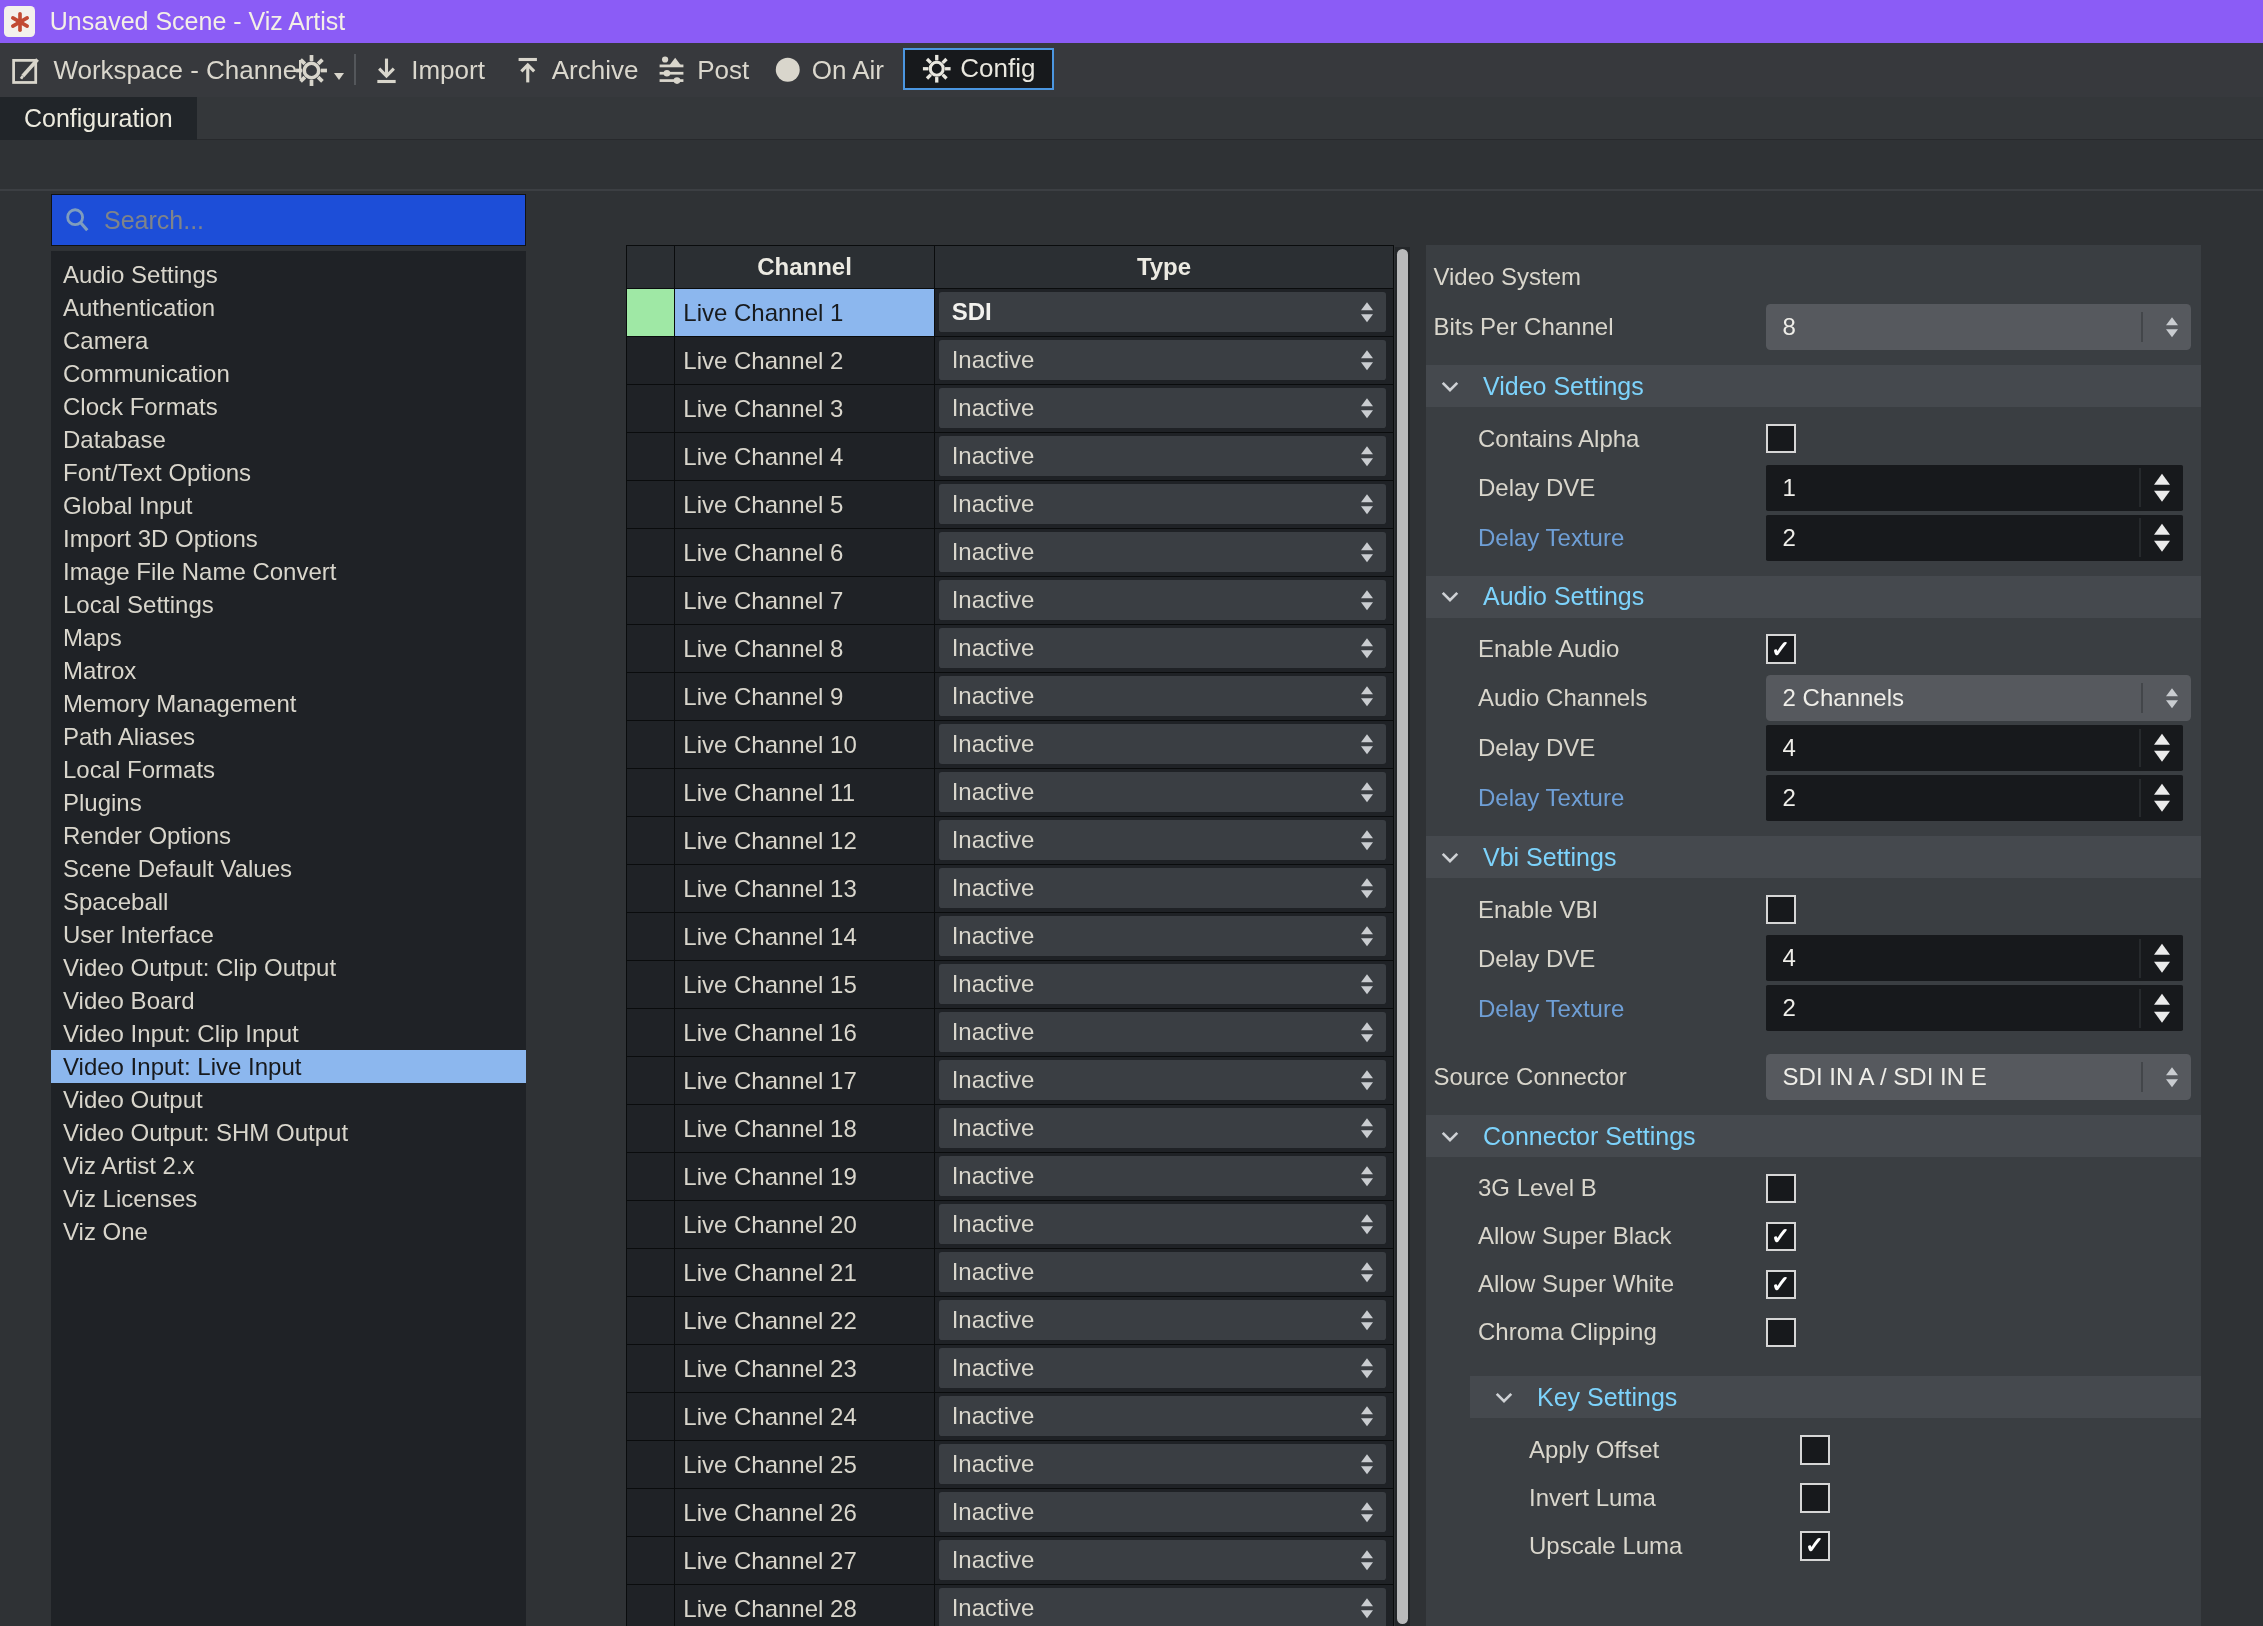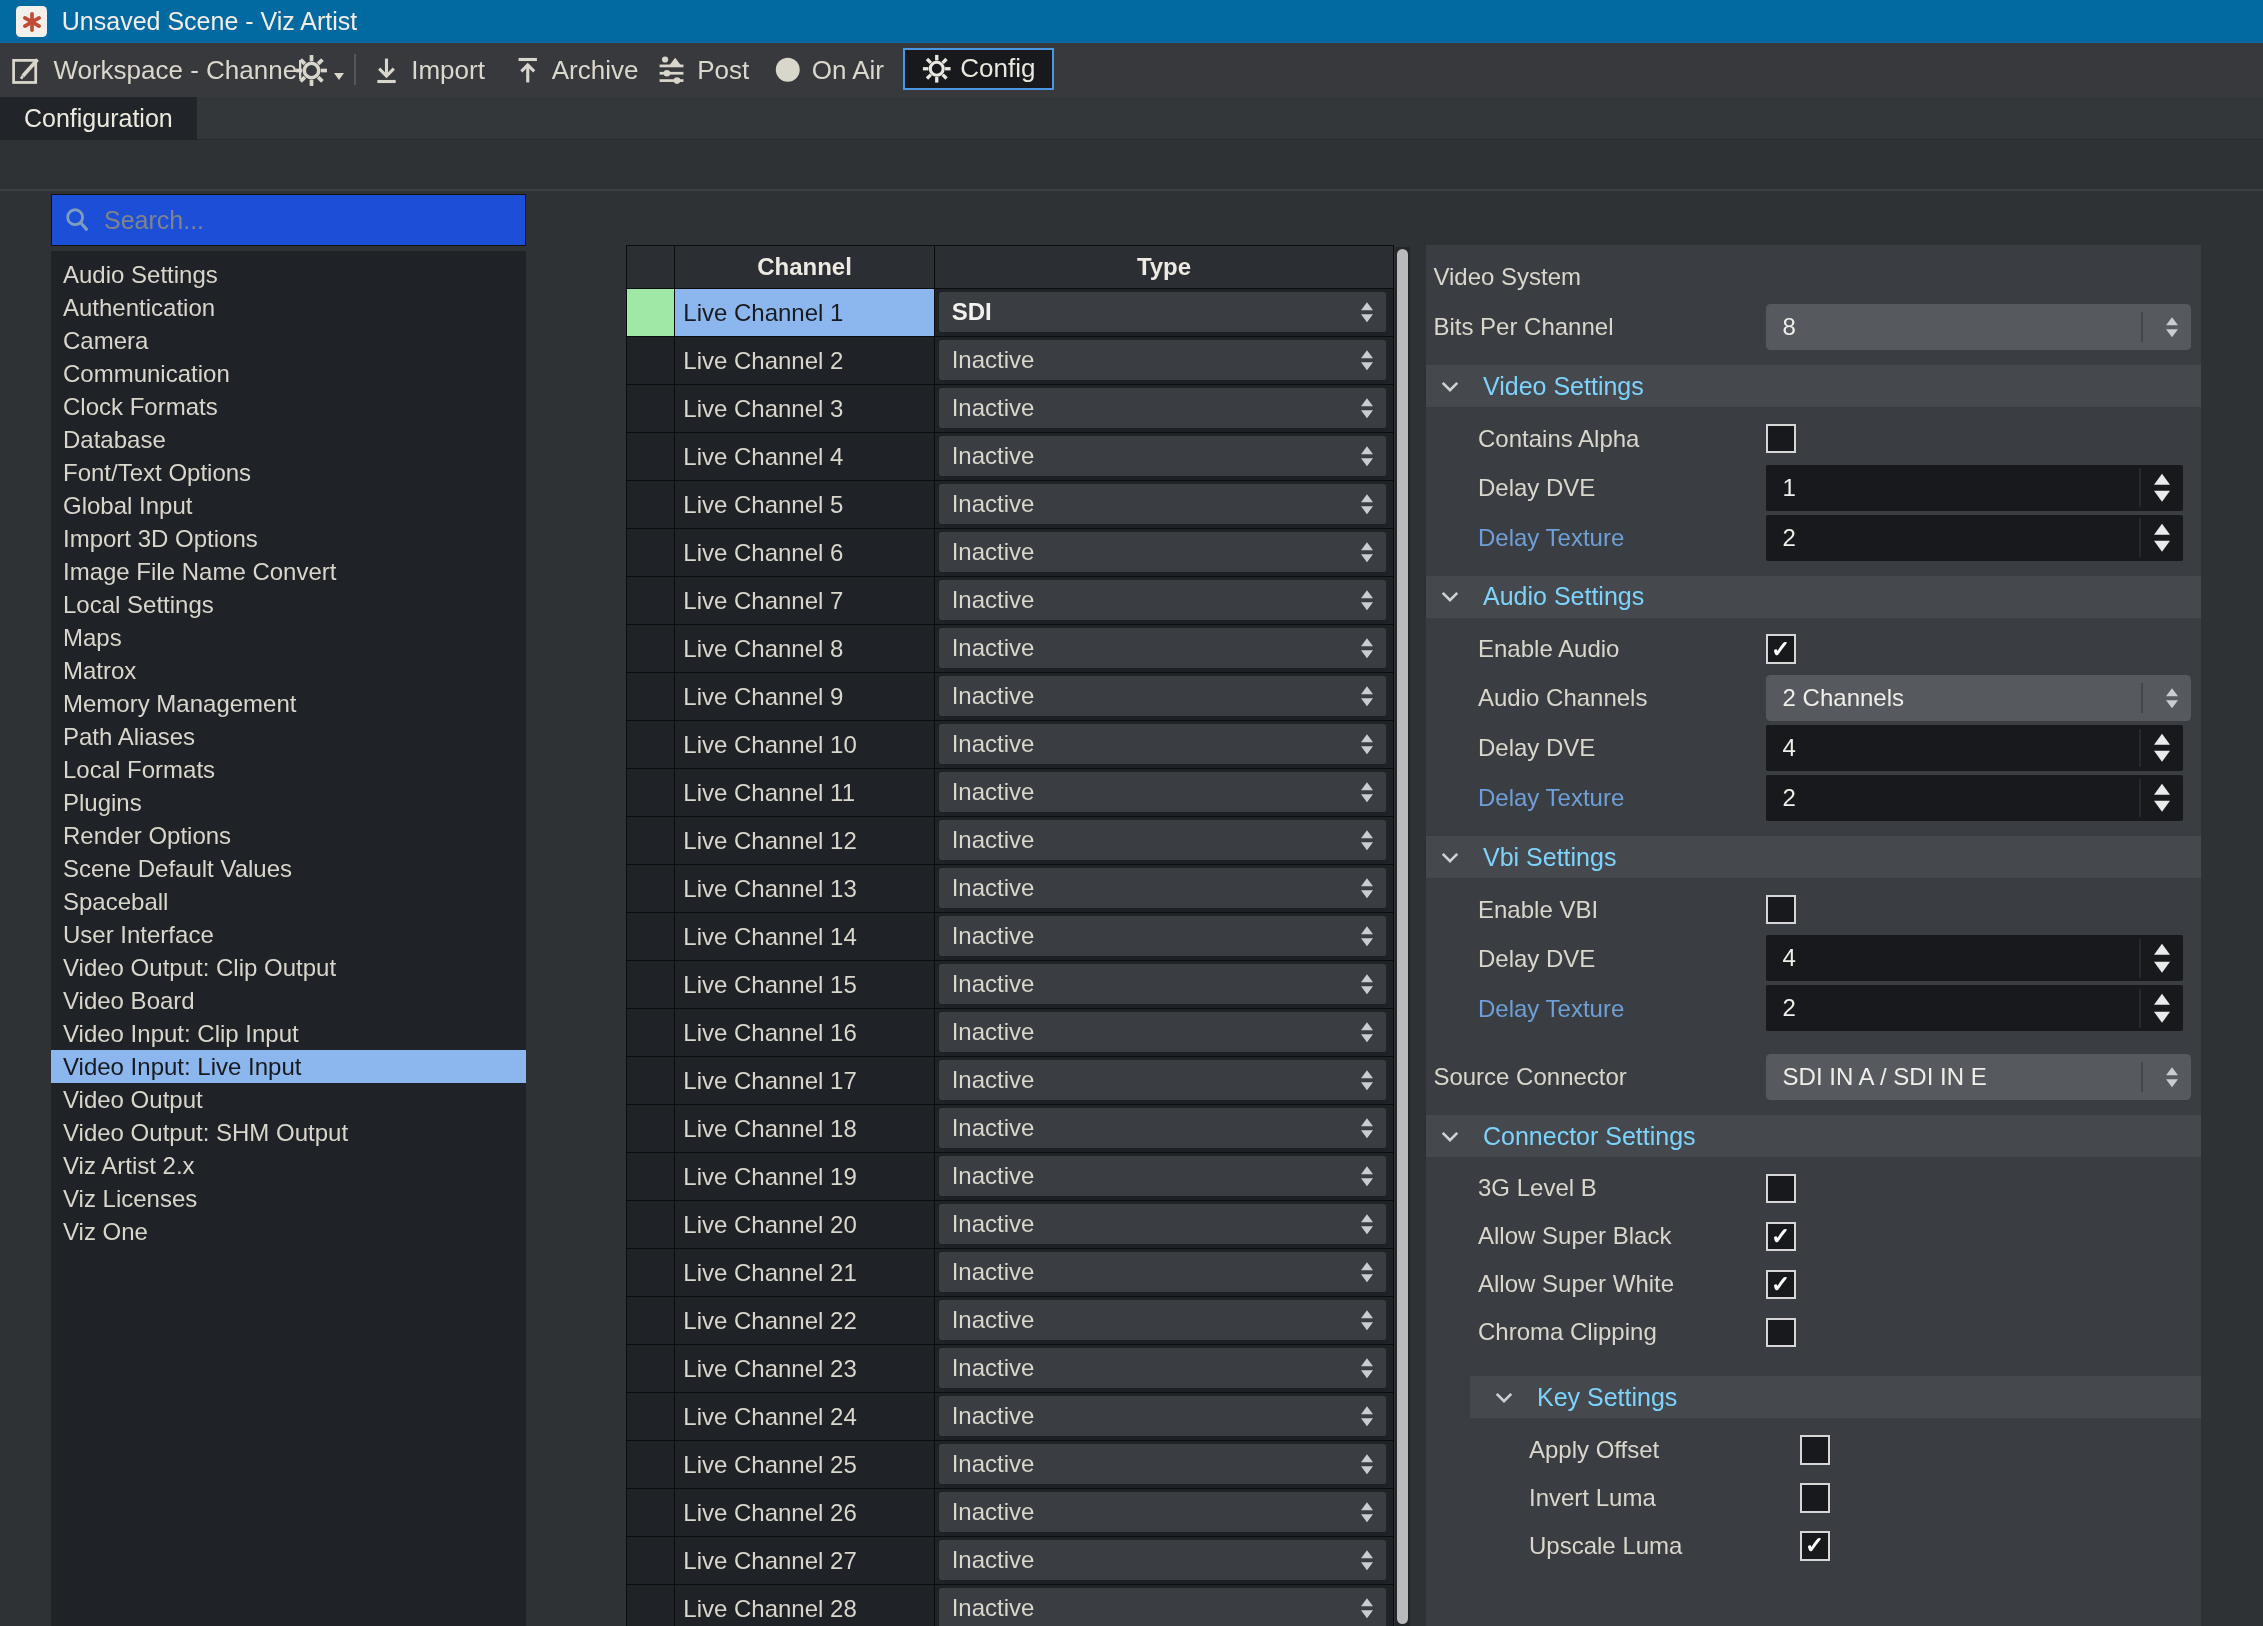--- a/index.html
+++ b/index.html
@@ -2,22 +2,22 @@
 <html style="font-size:14.8px"><head>
 <meta charset="utf-8">
 <style>
   html,body{margin:0;padding:0}
   body{
     width:2263px;height:1626px;position:relative;overflow:hidden;
     background:#2f3235;font-family:"Liberation Sans",sans-serif;
     -webkit-font-smoothing:antialiased;
   }
   
-  .titlebar{position:absolute;left:0;top:0;width:100%;height:43px;background:#0369a1;
-    display:flex;align-items:center;gap:14.8px;padding-left:16px;box-sizing:border-box}
+  .titlebar{position:absolute;left:0;top:0;width:100%;height:43px;background:#8b5cf6;
+    display:flex;align-items:center;gap:14.8px;padding-left:4px;box-sizing:border-box}
   .app-icon{width:31px;height:31px;background:#f4f1ec;border-radius:4.6px;
     display:flex;align-items:center;justify-content:center;flex:0 0 auto}
   .title-text{color:#f3efe7;font-size:25px}
   
   .toolbar{position:absolute;left:0;top:43px;width:100%;height:54px;background:#37393d}
   .tb{position:absolute;top:0;height:54px;display:flex;align-items:center;gap:9.2px;
     color:#dad7cd;font-size:26px;white-space:nowrap}
   .tb-sep{position:absolute;left:354px;top:11px;width:1.8px;height:31px;background:#54575b}
   .config-btn{position:absolute;left:903px;top:4.6px;height:42px;display:flex;align-items:center;gap:9.2px;
     padding:0 16.6px;background:#17191c;border:2.8px solid #4b96e0;border-radius:0;

